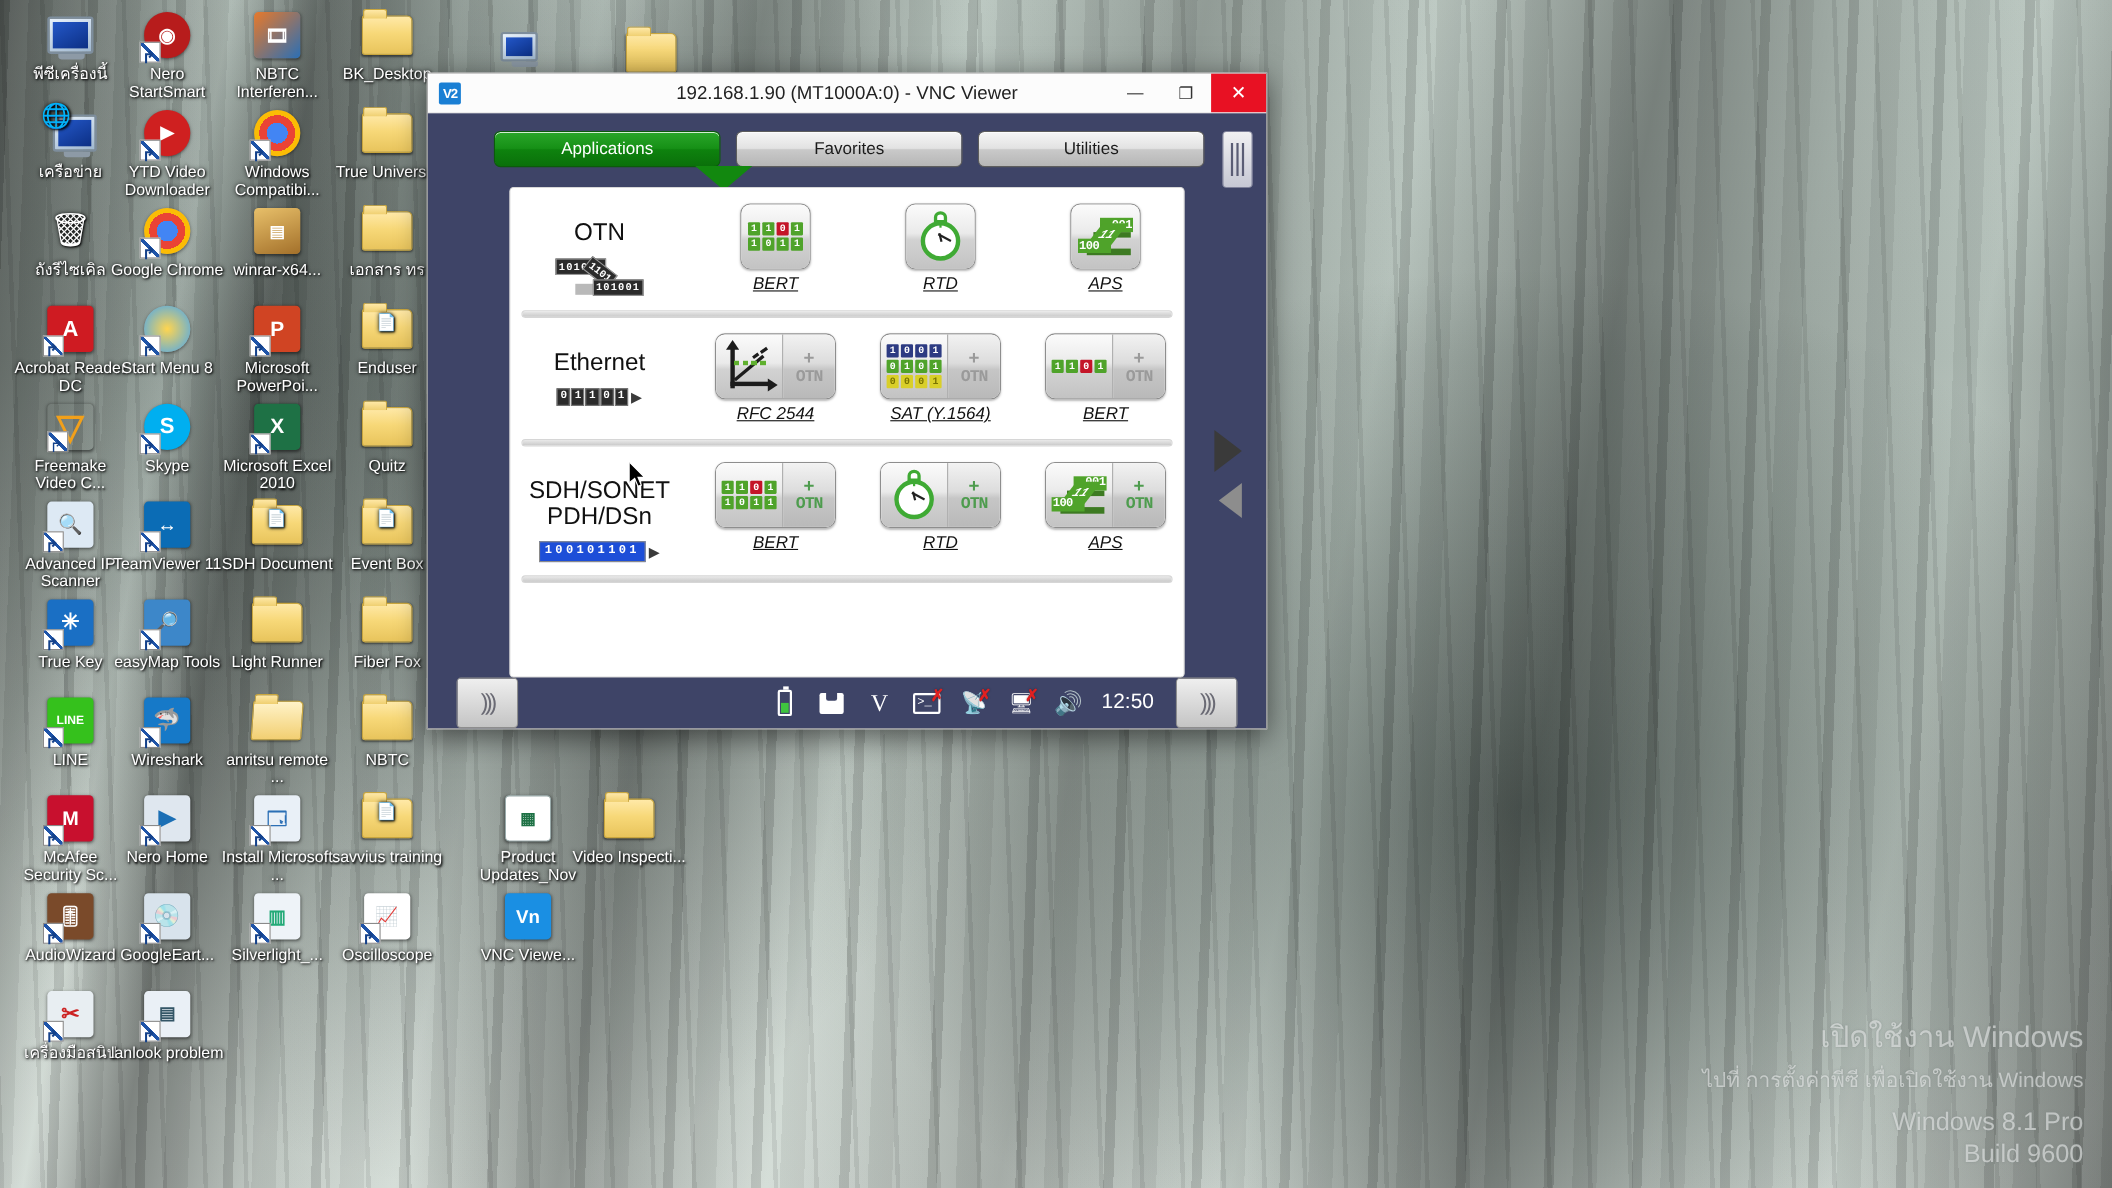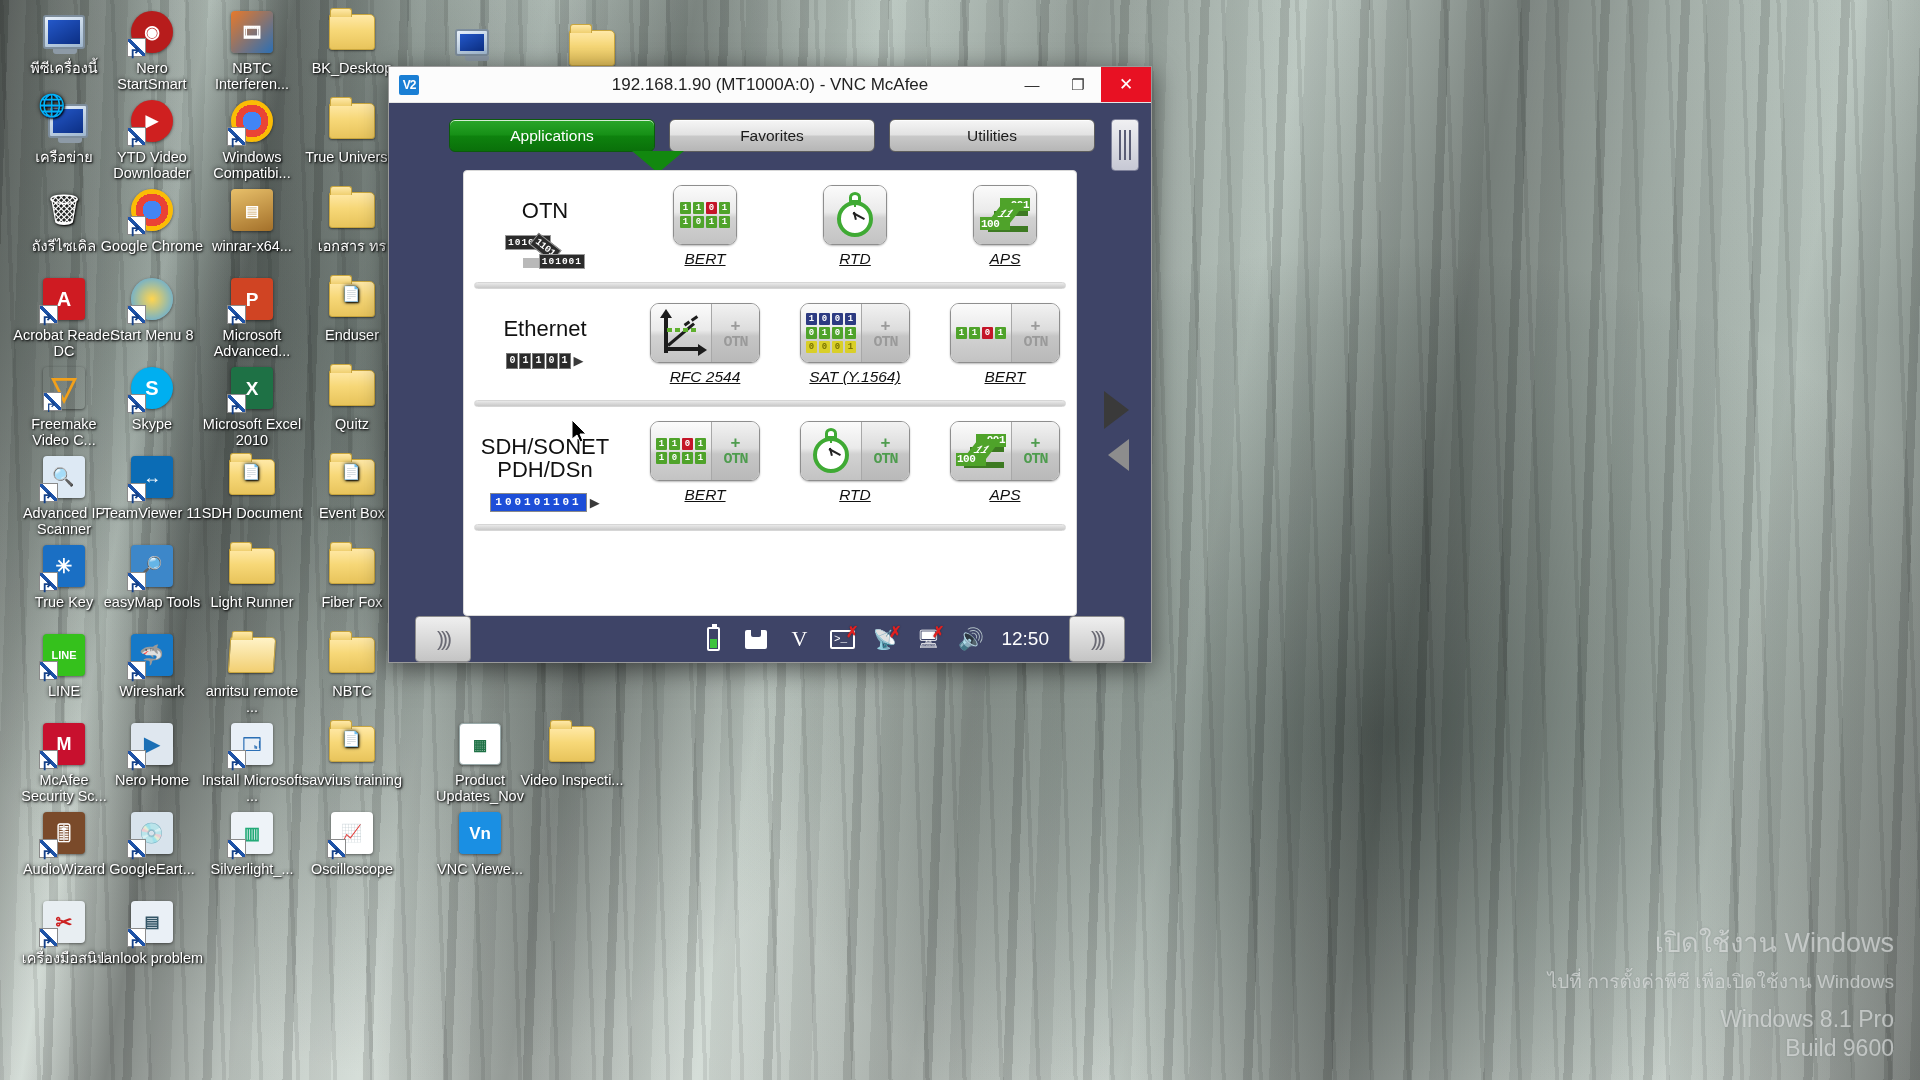--- a/index.html
+++ b/index.html
@@ -547,21 +547,21 @@
       <div class="dicon" style="left: 200px; top: 186px;">
         <div class="glyph">
           <div class="sq" style="background:linear-gradient(160deg,#e8c06a,#a3702a);font-size:15px">▤</div>
         </div>
         <span class="lbl">winrar-x64...</span>
       </div>
       <div class="dicon" style="left: 200px; top: 275px;">
         <div class="glyph">
           <div class="sq sc" style="background:#d04423;font-size:19px">P</div>
         </div>
-        <span class="lbl">Microsoft Advanced...</span>
+        <span class="lbl">Microsoft PowerPoi...</span>
       </div>
       <div class="dicon" style="left: 200px; top: 364px;">
         <div class="glyph">
           <div class="sq sc" style="background:#1e7145;font-size:19px">X</div>
         </div>
         <span class="lbl">Microsoft Excel 2010</span>
       </div>
       <div class="dicon" style="left: 200px; top: 453px;">
         <div class="glyph">
           <div class="folder">
@@ -696,21 +696,21 @@
     <div class="w1">เปิดใช้งาน Windows</div>
     <div class="w2">ไปที่ การตั้งค่าพีซี เพื่อเปิดใช้งาน Windows</div>
     <div class="w3">Windows 8.1 Pro</div>
     <div class="w4">Build 9600</div>
   </div>
 
   <div id="vnc-window">
 
     <div id="titlebar">
       <div id="vnc-logo">V2</div>
-      <div id="title-text">192.168.1.90 (MT1000A:0) - VNC McAfee</div>
+      <div id="title-text">192.168.1.90 (MT1000A:0) - VNC Viewer</div>
       <div class="win-btns">
         <div class="win-btn">—</div>
         <div class="win-btn">❐</div>
         <div class="win-btn close">✕</div>
       </div>
     </div>
 
     <div id="remote">
 
       <div id="tabrow">

